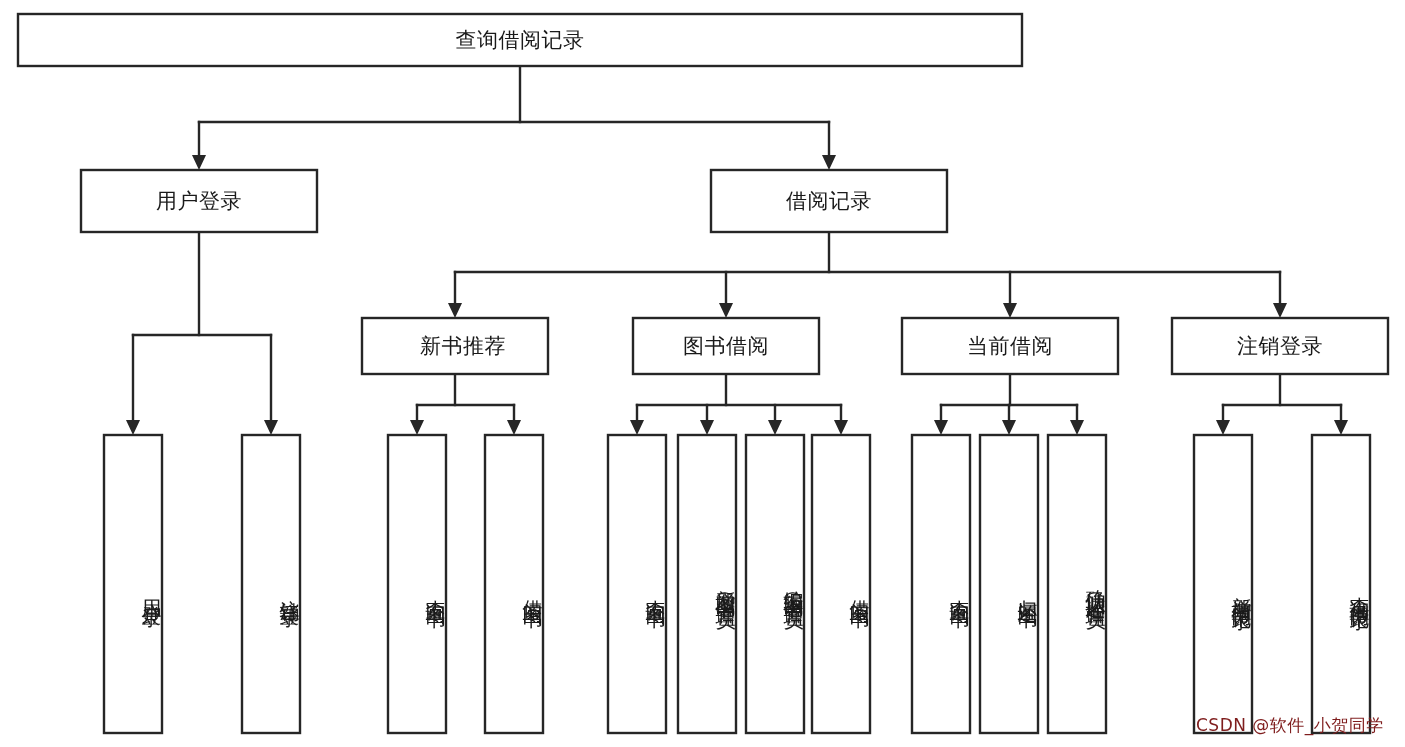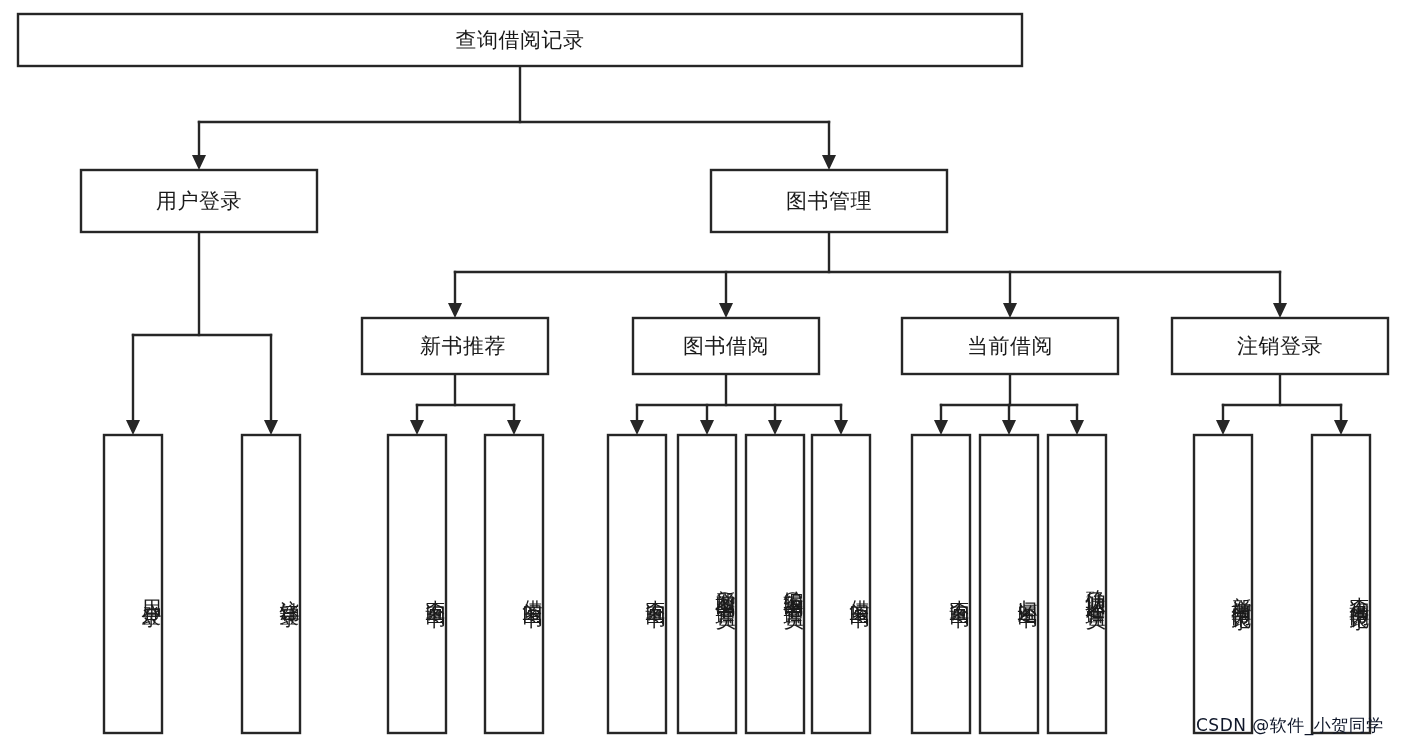--- a/index.html
+++ b/index.html
@@ -61,21 +61,21 @@
     letter-spacing: 3px;
     align-items: flex-start;
     justify-content: center;
     padding-top: 12px;
   }
   .node-label.vert.tall {
     padding-top: 6px;
   }
   .watermark {
     position: absolute;
-    color: #0f172a;
+    color: #7f1d1d;
     font-size: 17px;
     letter-spacing: 0.5px;
     white-space: nowrap;
     font-family: "DejaVu Sans", "Liberation Sans", sans-serif;
   }
 </style>
 </head>
 <body>
 
 <div id="canvas">
@@ -155,21 +155,21 @@
         <rect x="980" y="435" width="58" height="298" class="node-box" rx="0"></rect>
         <rect x="1048" y="435" width="58" height="298" class="node-box" rx="0"></rect>
         <rect x="1194" y="435" width="58" height="298" class="node-box" rx="0"></rect>
         <rect x="1312" y="435" width="58" height="298" class="node-box" rx="0"></rect>
       </g>
   </svg>
 
   <div id="labels-layer">
       <div class="node-label horiz" style="left: 18px; top: 14px; width: 1004px; height: 52px;">查询借阅记录</div>
       <div class="node-label horiz" style="left: 81px; top: 170px; width: 236px; height: 62px;">用户登录</div>
-      <div class="node-label horiz" style="left: 711px; top: 170px; width: 236px; height: 62px;">图书管理</div>
+      <div class="node-label horiz" style="left: 711px; top: 170px; width: 236px; height: 62px;">借阅记录</div>
       <div class="node-label horiz" style="left: 362px; top: 318px; width: 186px; height: 56px; margin-left: 8px;">新书推荐</div>
       <div class="node-label horiz" style="left: 633px; top: 318px; width: 186px; height: 56px;">图书借阅</div>
       <div class="node-label horiz" style="left: 902px; top: 318px; width: 216px; height: 56px;">当前借阅</div>
       <div class="node-label horiz" style="left: 1172px; top: 318px; width: 216px; height: 56px;">注销登录</div>
       <div class="node-label vert" style="left: 104px; top: 435px; width: 58px; height: 298px;">用户登录</div>
       <div class="node-label vert" style="left: 242px; top: 435px; width: 58px; height: 298px;">注销登录</div>
       <div class="node-label vert" style="left: 388px; top: 435px; width: 58px; height: 298px;">查询图书</div>
       <div class="node-label vert" style="left: 485px; top: 435px; width: 58px; height: 298px;">借阅图书</div>
       <div class="node-label vert" style="left: 608px; top: 435px; width: 58px; height: 298px;">查询图书</div>
       <div class="node-label vert tall" style="left: 678px; top: 435px; width: 58px; height: 298px;">新增图书（管理员）</div>

